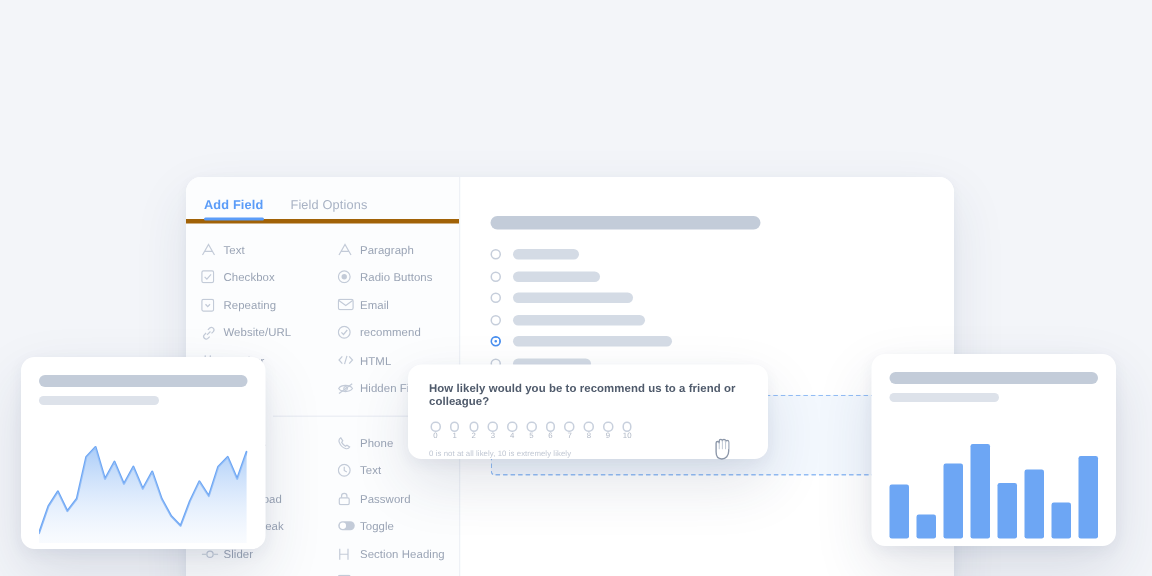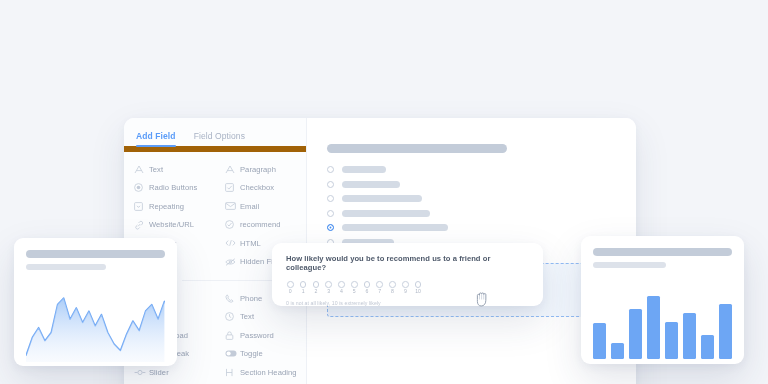--- a/index.html
+++ b/index.html
@@ -38,21 +38,21 @@
     height: 100%;
     background: #fcfdfe;
     border-right: 1px solid #eef1f6;
     position: relative;
   }
   .tabs {
     display: flex;
     align-items: flex-end;
     height: 28px;
     padding: 0 0 0 12px;
-    border-bottom: 6px solid #a16207;
+    border-bottom: 3px solid #a16207;
     gap: 18px;
   }
   .tab {
     font-size: 8.5px;
     color: #a8b2c4;
     padding-bottom: 5px;
     position: relative;
     letter-spacing: .1px;
     cursor: pointer;
   }
@@ -225,21 +225,21 @@
   .bar {
     flex: 1;
     background: #6da6f4;
     border-radius: 1.5px;
   }
 
   
   .card-nps {
     left: 272px;
     top: 243px;
-    width: 271px;
+    width: 240px;
     height: 63px;
     padding: 11px 14px 0 14px;
     box-sizing: border-box;
   }
   .nps-q {
     font-size: 7.6px;
     color: #4f5a6b;
     font-weight: bold;
     letter-spacing: .05px;
     margin-bottom: 9px;
@@ -317,34 +317,34 @@
                 </svg>
               </span>
             <span class="field-label">Paragraph</span>
           </div>
         </div>
 
         <div class="field-row">
           <div class="field-cell">
             <span class="field-ico">
                 <svg width="9" height="9" viewBox="0 0 9 9">
+                  <rect x="0.6" y="0.6" width="7.8" height="7.8" rx="1" fill="none" stroke="currentColor" stroke-width="0.8"></rect>
+                  <path d="M2.4 4.6 L3.9 6.1 L6.7 2.9" fill="none" stroke="currentColor" stroke-width="0.8"></path>
+                </svg>
+              </span>
+            <span class="field-label">Checkbox</span>
+          </div>
+          <div class="field-cell">
+            <span class="field-ico">
+                <svg width="9" height="9" viewBox="0 0 9 9">
                   <circle cx="4.5" cy="4.5" r="3.9" fill="none" stroke="currentColor" stroke-width="0.8"></circle>
                   <circle cx="4.5" cy="4.5" r="1.8" fill="currentColor"></circle>
                 </svg>
               </span>
             <span class="field-label">Radio Buttons</span>
-          </div>
-          <div class="field-cell">
-            <span class="field-ico">
-                <svg width="9" height="9" viewBox="0 0 9 9">
-                  <rect x="0.6" y="0.6" width="7.8" height="7.8" rx="1" fill="none" stroke="currentColor" stroke-width="0.8"></rect>
-                  <path d="M2.4 4.6 L3.9 6.1 L6.7 2.9" fill="none" stroke="currentColor" stroke-width="0.8"></path>
-                </svg>
-              </span>
-            <span class="field-label">Checkbox</span>
           </div>
         </div>
 
         <div class="field-row">
           <div class="field-cell">
             <span class="field-ico">
                 <svg width="9" height="9" viewBox="0 0 9 9">
                   <rect x="0.6" y="0.6" width="7.8" height="7.8" rx="1" fill="none" stroke="currentColor" stroke-width="0.8"></rect>
                   <path d="M3 3.8 L4.5 5.4 L6 3.8" fill="none" stroke="currentColor" stroke-width="0.9"></path>
                 </svg>

